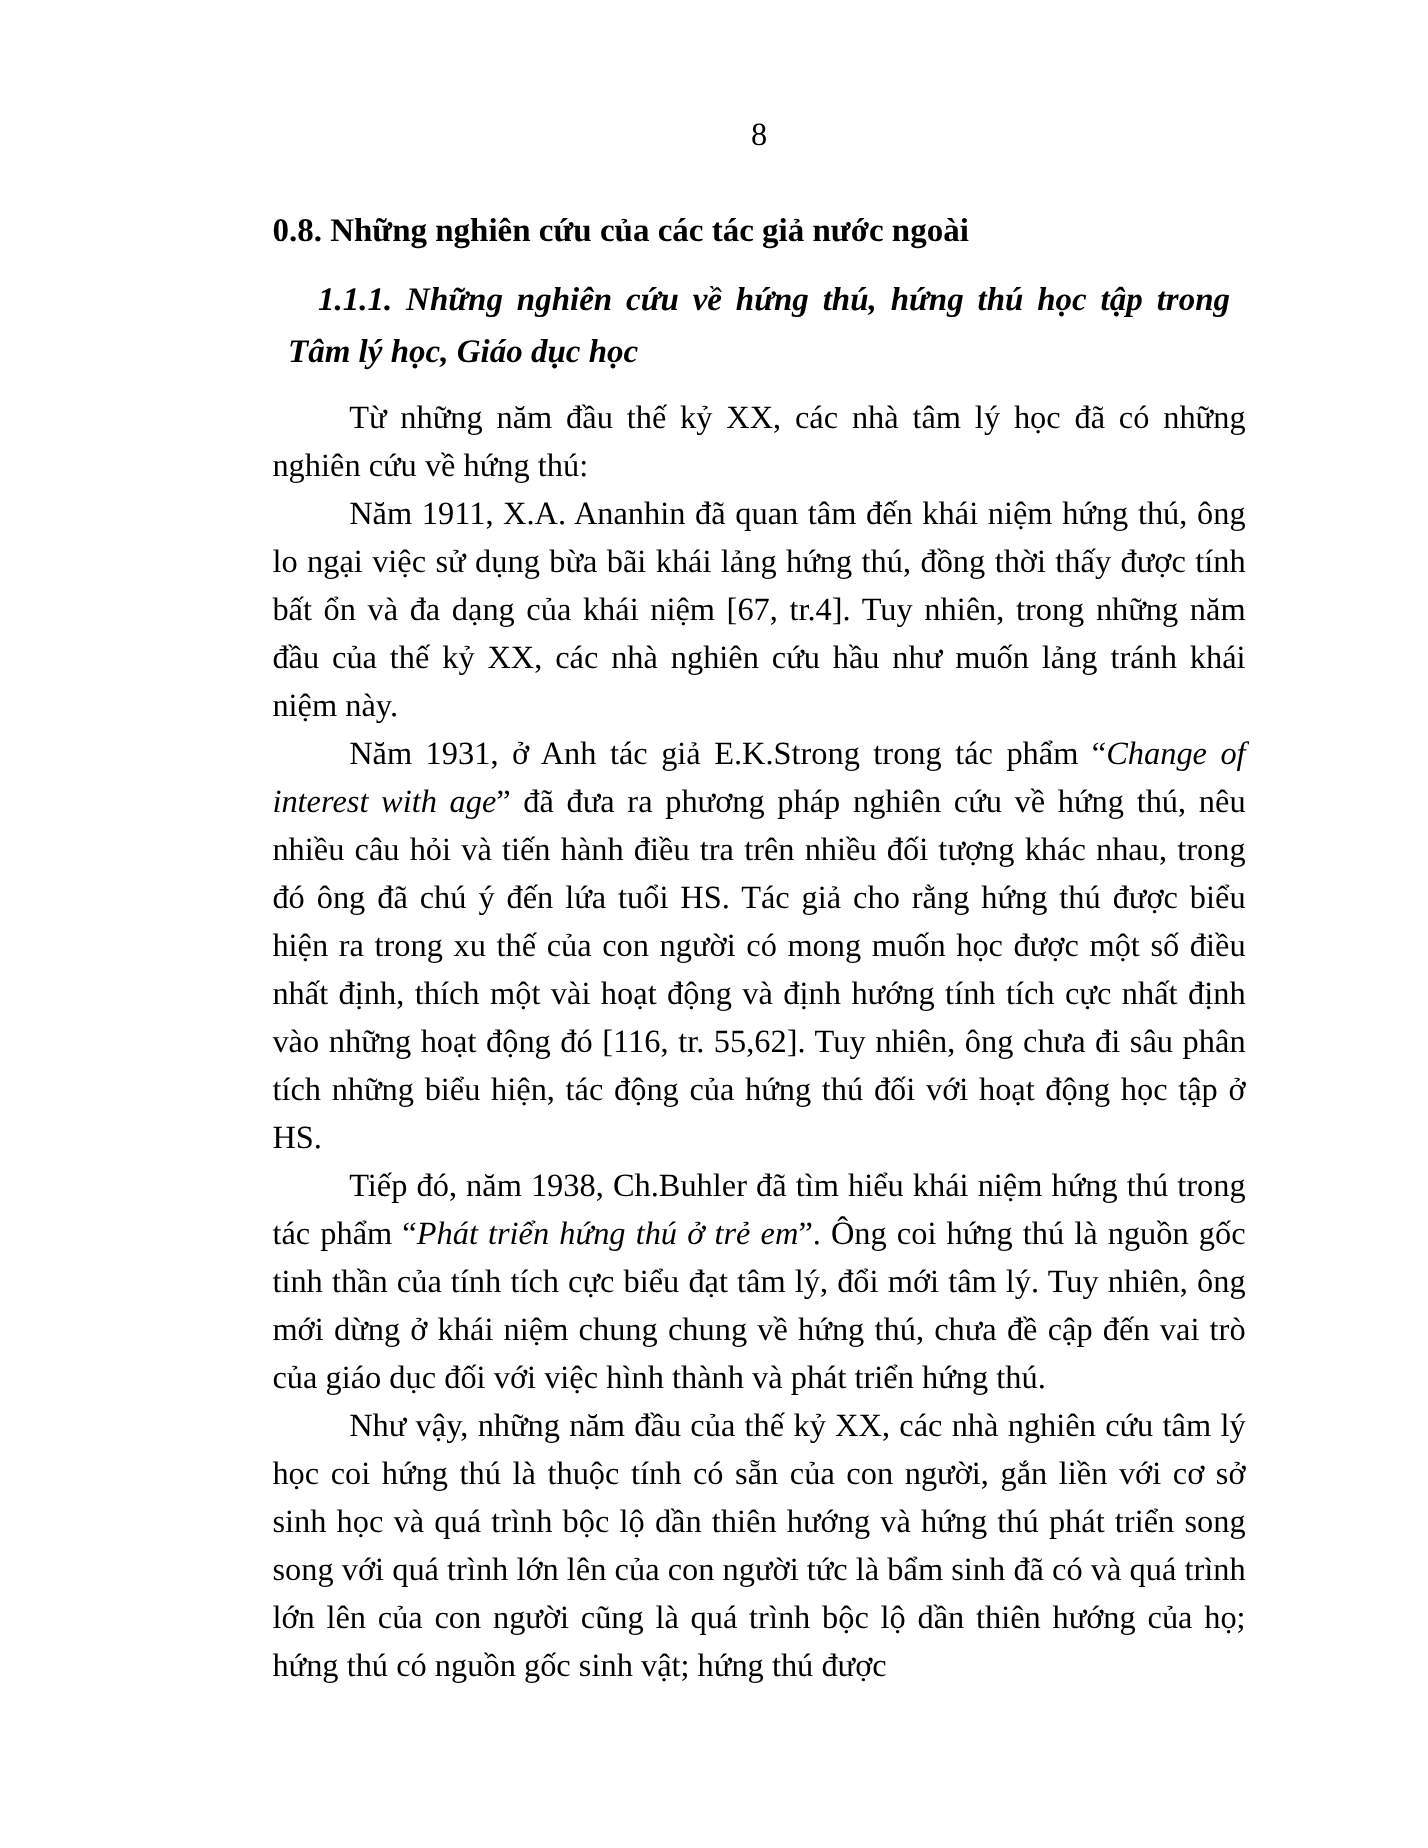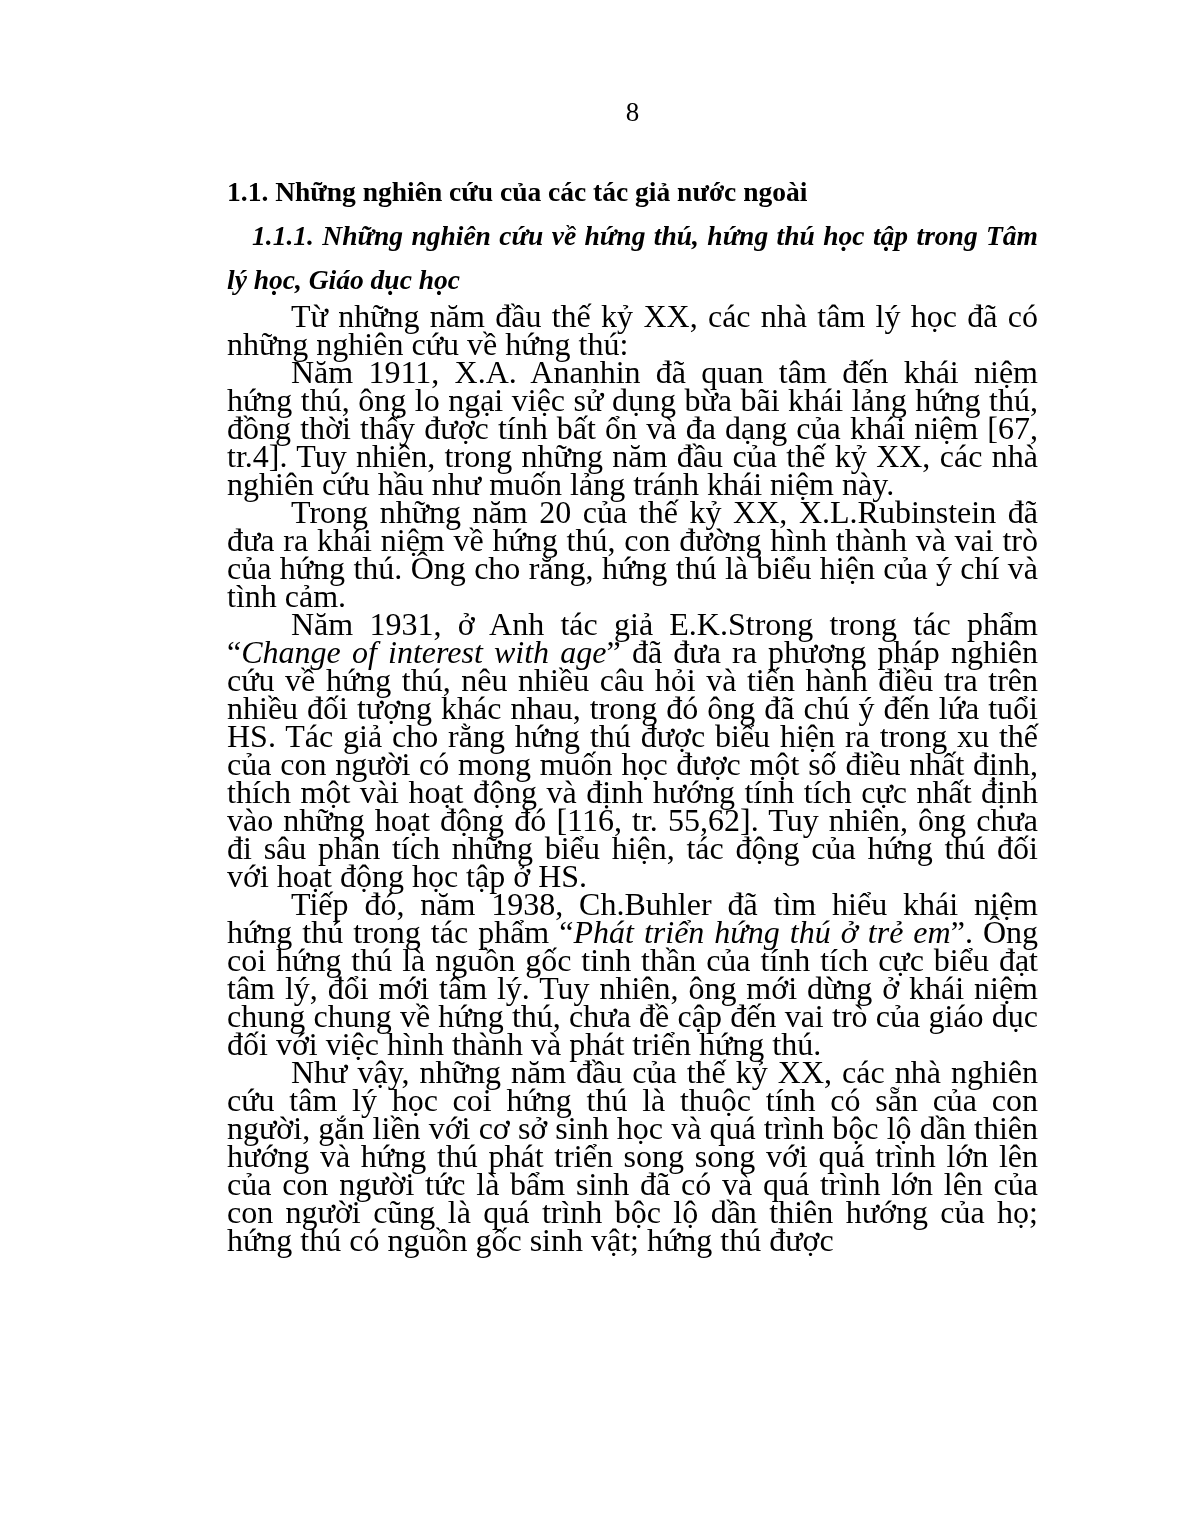--- a/index.html
+++ b/index.html
@@ -28,52 +28,51 @@
     font-size: 27.5px;
     font-weight: bold;
     line-height: 44px;
     margin: 0;
   }
   .heading-2 {
     font-size: 27.5px;
     font-weight: bold;
     font-style: italic;
     line-height: 44px;
-    margin: 0;
+    margin: 13px;
     text-indent: 25px;
     text-align: justify;
   }
   .body-para {
-    font-size: 32px;
-    line-height: 28px;
+    font-size: 27px;
+    line-height: 40px;
     margin: 0;
     text-align: justify;
     text-indent: 64px;
     font-family: Liberation Serif, serif;
   }
   .italic {
     font-style: italic;
   }
 </style>
 </head>
 <body>
 
 <div class="page">
 
   <div class="page-number">8</div>
 
-  <h1 class="heading-1">1.1. Những nghiên cứu của các tác giả nước ngoài</h1>
+  <h1 class="heading-1">0.8. Những nghiên cứu của các tác giả nước ngoài</h1>
 
   <h2 class="heading-2">1.1.1. Những nghiên cứu về hứng thú, hứng thú học tập trong Tâm lý học, Giáo dục học</h2>
 
   <p class="body-para"><span>Từ những năm đầu thế kỷ XX, các nhà tâm lý học đã có những nghiên cứu về hứng thú:</span></p>
 
   <p class="body-para"><span>Năm 1911, X.A. Ananhin đã quan tâm đến khái niệm hứng thú, ông lo ngại việc sử dụng bừa bãi khái lảng hứng thú, đồng thời thấy được tính bất ổn và đa dạng của khái niệm [67, tr.4]. Tuy nhiên, trong những năm đầu của thế kỷ XX, các nhà nghiên cứu hầu như muốn lảng tránh khái niệm này.</span></p>
 
-  <p class="body-para"><span>Trong những năm 20 của thế kỷ XX, X.L.Rubinstein đã đưa ra khái niệm về hứng thú, con đường hình thành và vai trò của hứng thú. Ông cho rằng, hứng thú là biểu hiện của ý chí và tình cảm.</span></p>
 
   <p class="body-para"><span>Năm 1931, ở Anh tác giả E.K.Strong trong tác phẩm “</span><span class="italic">Change of interest with age</span><span>” đã đưa ra phương pháp nghiên cứu về hứng thú, nêu nhiều câu hỏi và tiến hành điều tra trên nhiều đối tượng khác nhau, trong đó ông đã chú ý đến lứa tuổi HS. Tác giả cho rằng hứng thú được biểu hiện ra trong xu thế của con người có mong muốn học được một số điều nhất định, thích một vài hoạt động và định hướng tính tích cực nhất định vào những hoạt động đó [116, tr. 55,62]. Tuy nhiên, ông chưa đi sâu phân tích những biểu hiện, tác động của hứng thú đối với hoạt động học tập ở HS.</span></p>
 
   <p class="body-para"><span>Tiếp đó, năm 1938, Ch.Buhler đã tìm hiểu khái niệm hứng thú trong tác phẩm “</span><span class="italic">Phát triển hứng thú ở trẻ em</span><span>”. Ông coi hứng thú là nguồn gốc tinh thần của tính tích cực biểu đạt tâm lý, đổi mới tâm lý. Tuy nhiên, ông mới dừng ở khái niệm chung chung về hứng thú, chưa đề cập đến vai trò của giáo dục đối với việc hình thành và phát triển hứng thú.</span></p>
 
   <p class="body-para"><span>Như vậy, những năm đầu của thế kỷ XX, các nhà nghiên cứu tâm lý học coi hứng thú là thuộc tính có sẵn của con người, gắn liền với cơ sở sinh học và quá trình bộc lộ dần thiên hướng và hứng thú phát triển song song với quá trình lớn lên của con người tức là bẩm sinh đã có và quá trình lớn lên của con người cũng là quá trình bộc lộ dần thiên hướng của họ; hứng thú có nguồn gốc sinh vật; hứng thú được</span></p>
 
 </div>
 
 </body></html>

